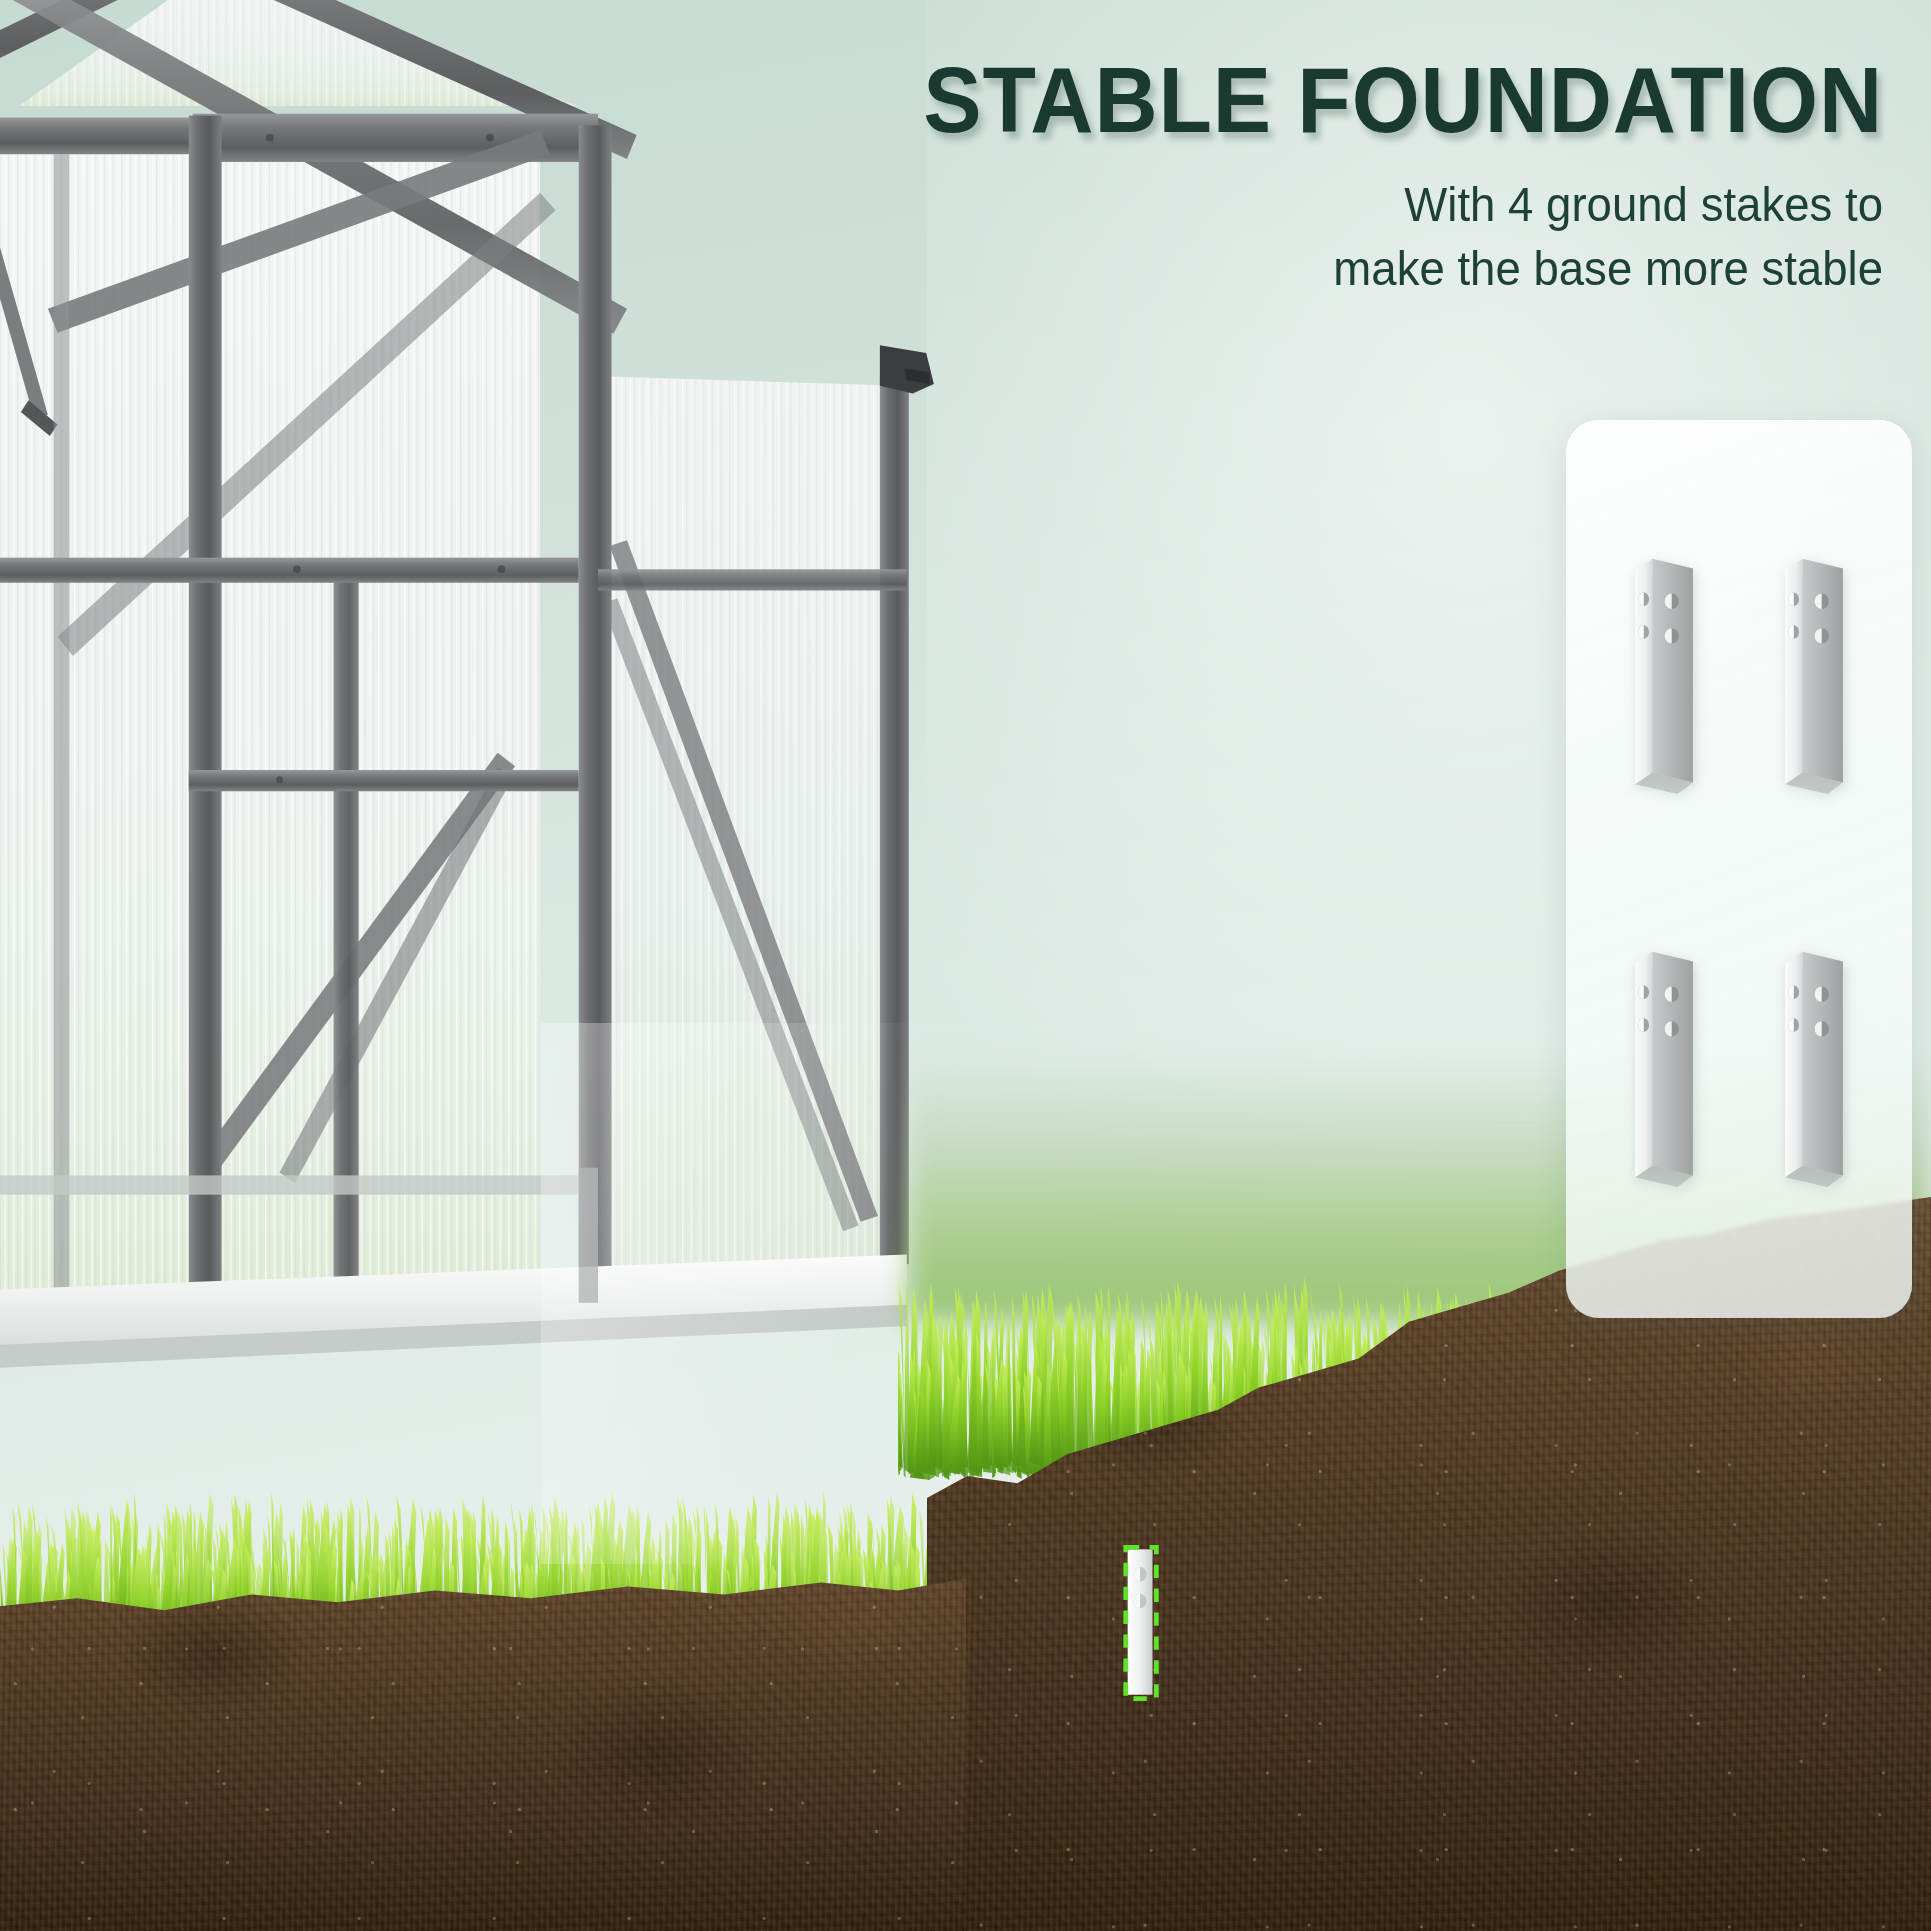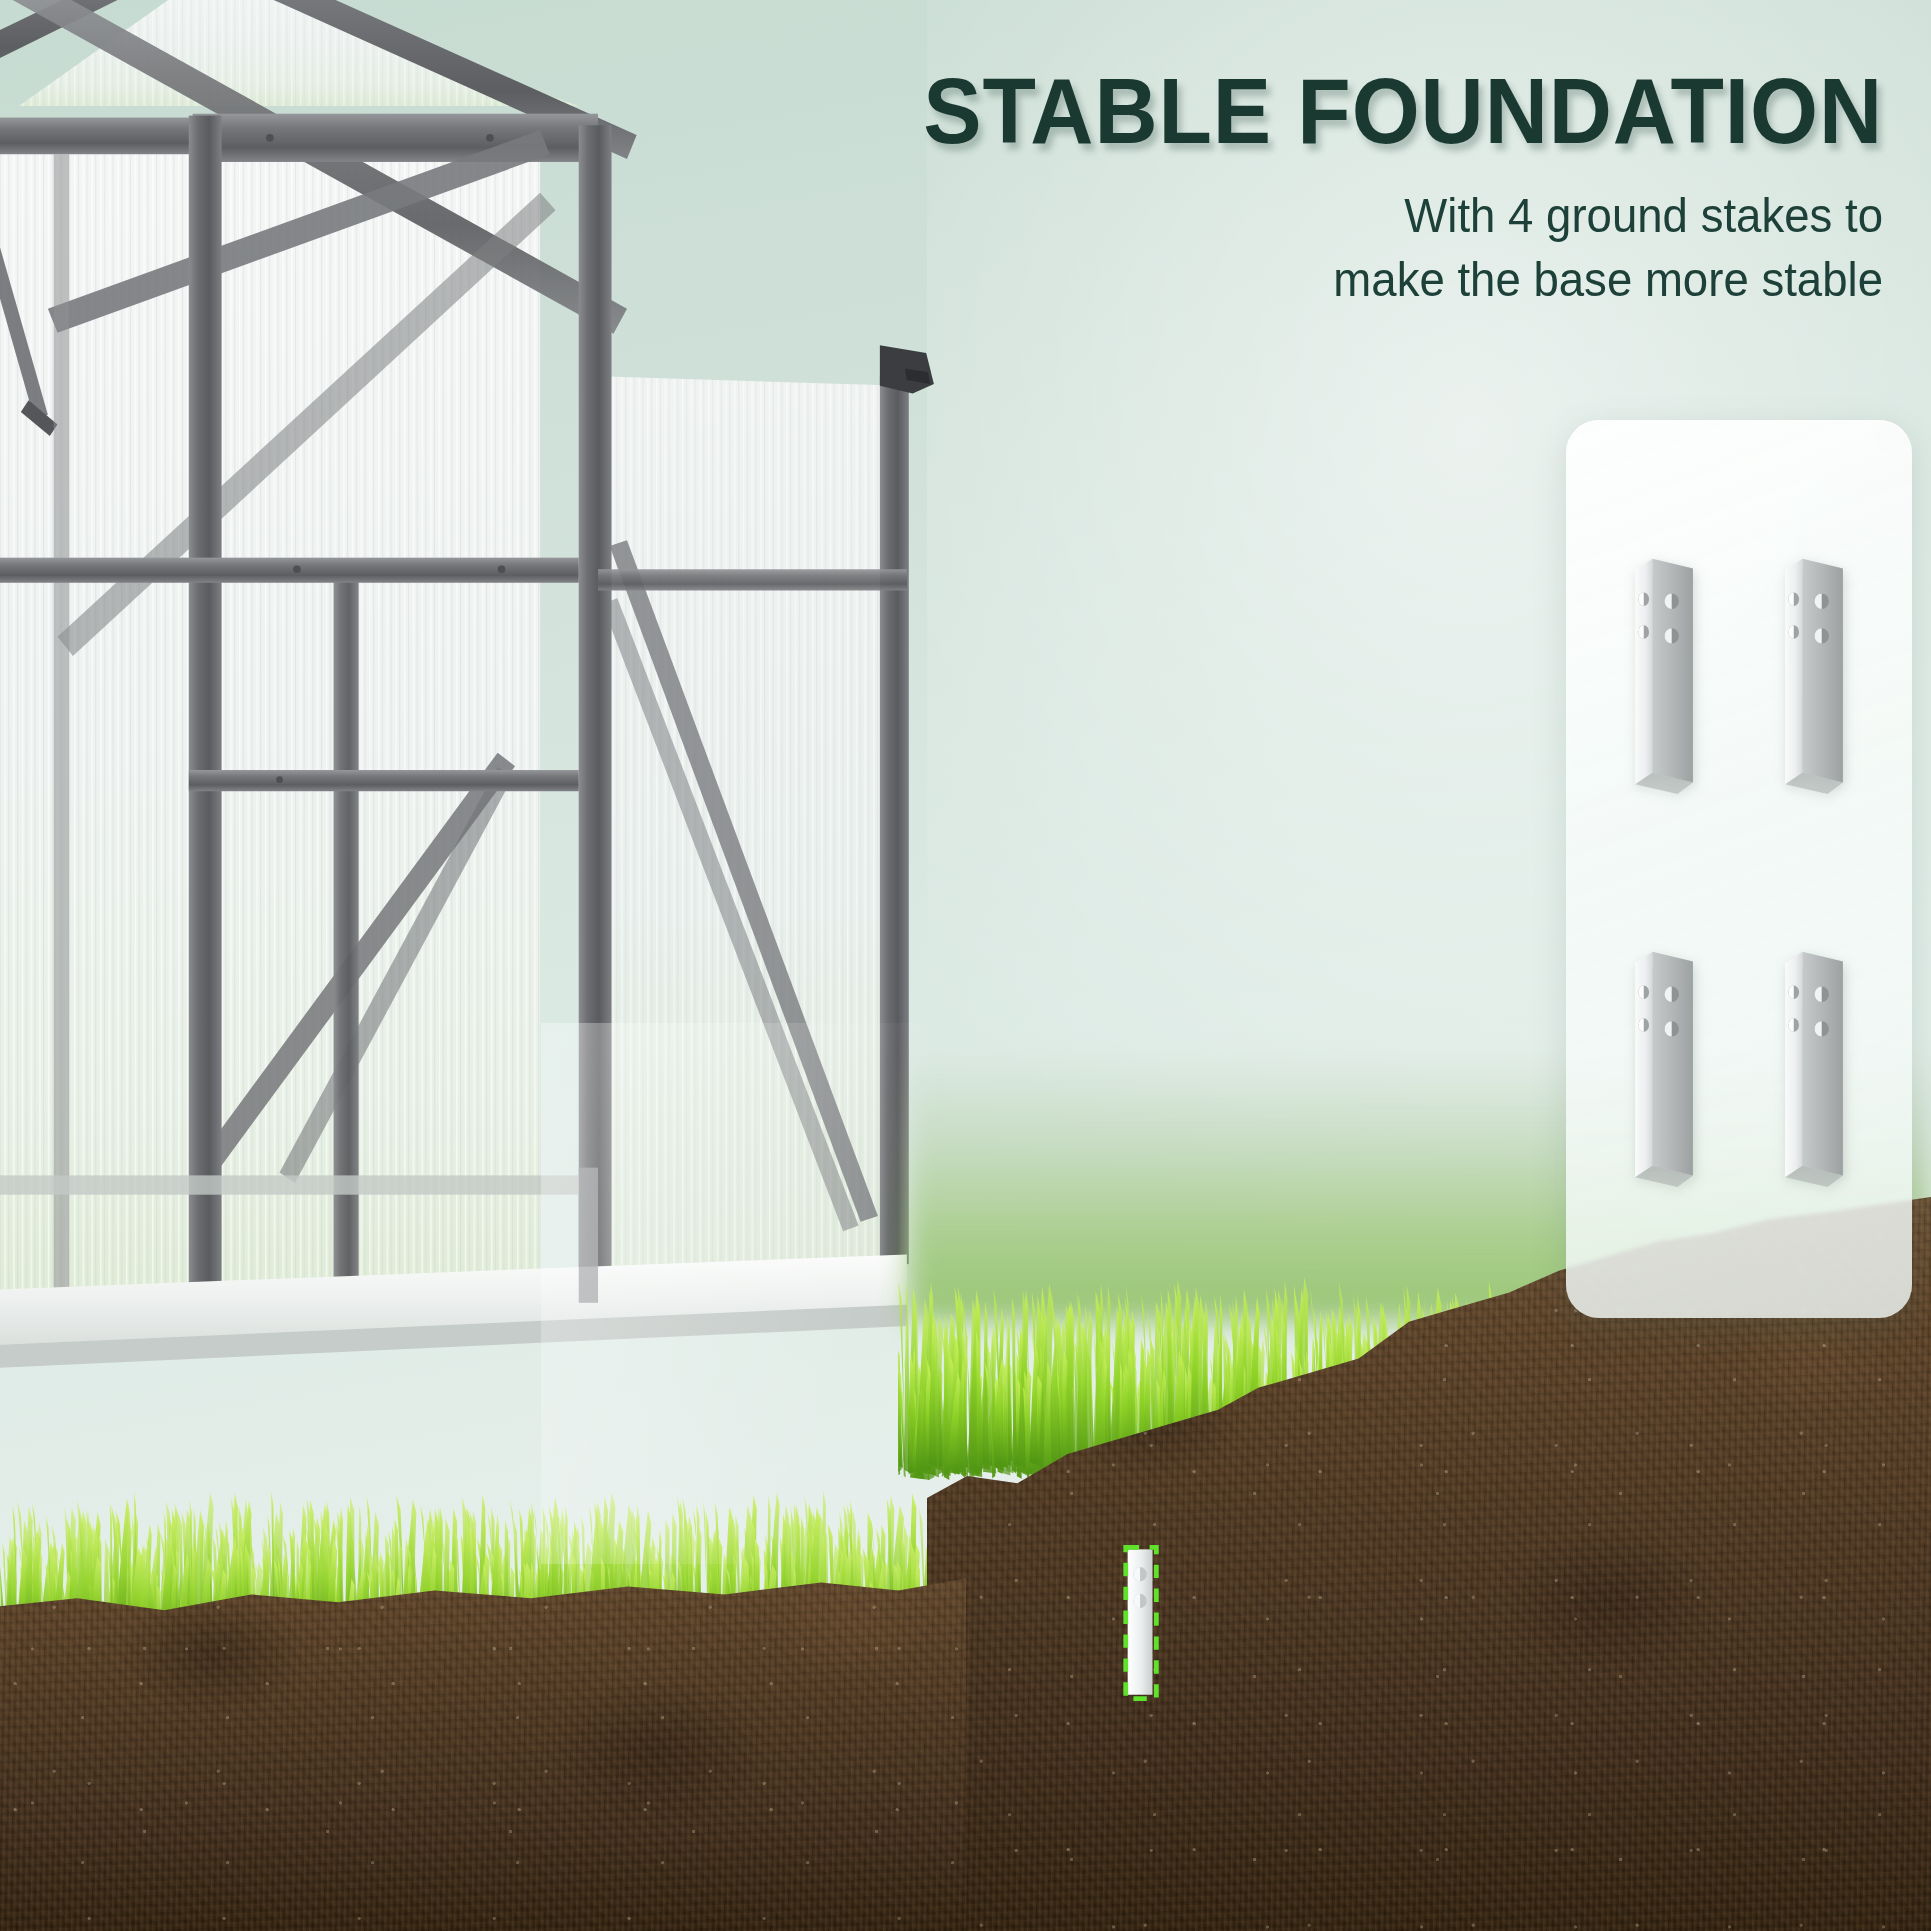--- a/index.html
+++ b/index.html
@@ -15,21 +15,21 @@
     position:absolute;inset:0;
     background:linear-gradient(170deg,#c6dbd1 0%,#cfe0d8 22%,#dceae4 52%,#e6efeb 75%,#eaf2ee 100%);
   }
   .bg-glow{
     position:absolute;left:48%;top:-10%;width:70%;height:80%;
     background:radial-gradient(ellipse at 40% 40%,rgba(255,255,255,.55),rgba(255,255,255,0) 65%);
   }
 
   
   .headline-block{
-    position:absolute;left:666px;top:64px;width:1217px;
+    position:absolute;left:666px;top:53px;width:1217px;
     text-align:right;
   }
   .headline{
     margin:0;
     font-family:"Liberation Sans", sans-serif;
     font-weight:700;
     font-size:93px;
     line-height:1.02;
     letter-spacing:1px;
     color:#1a3a31;

